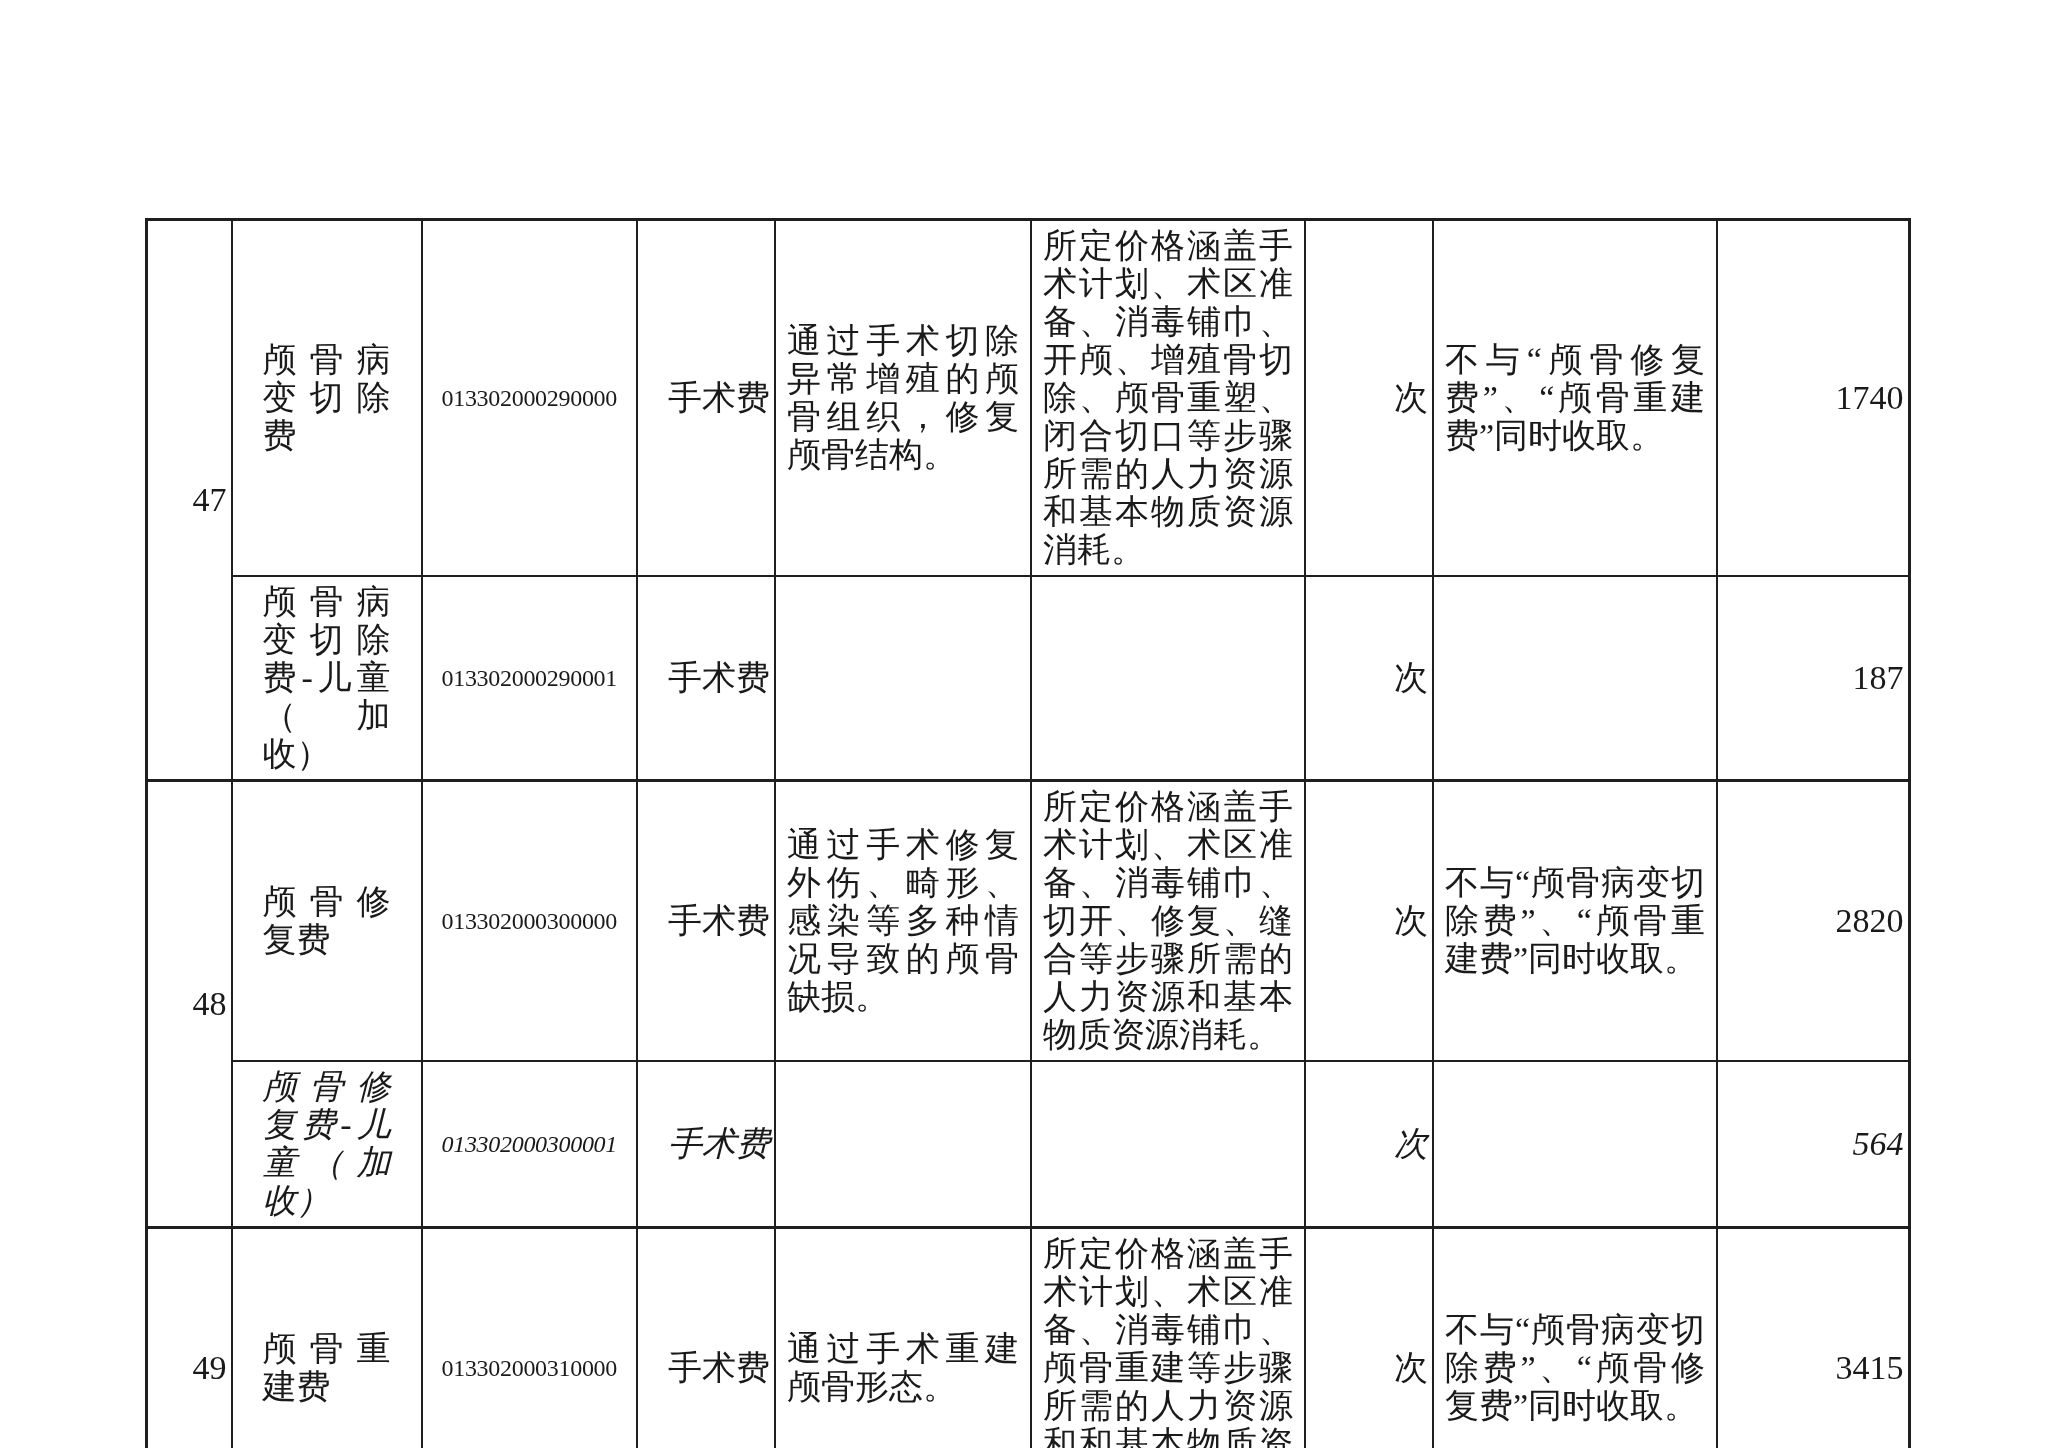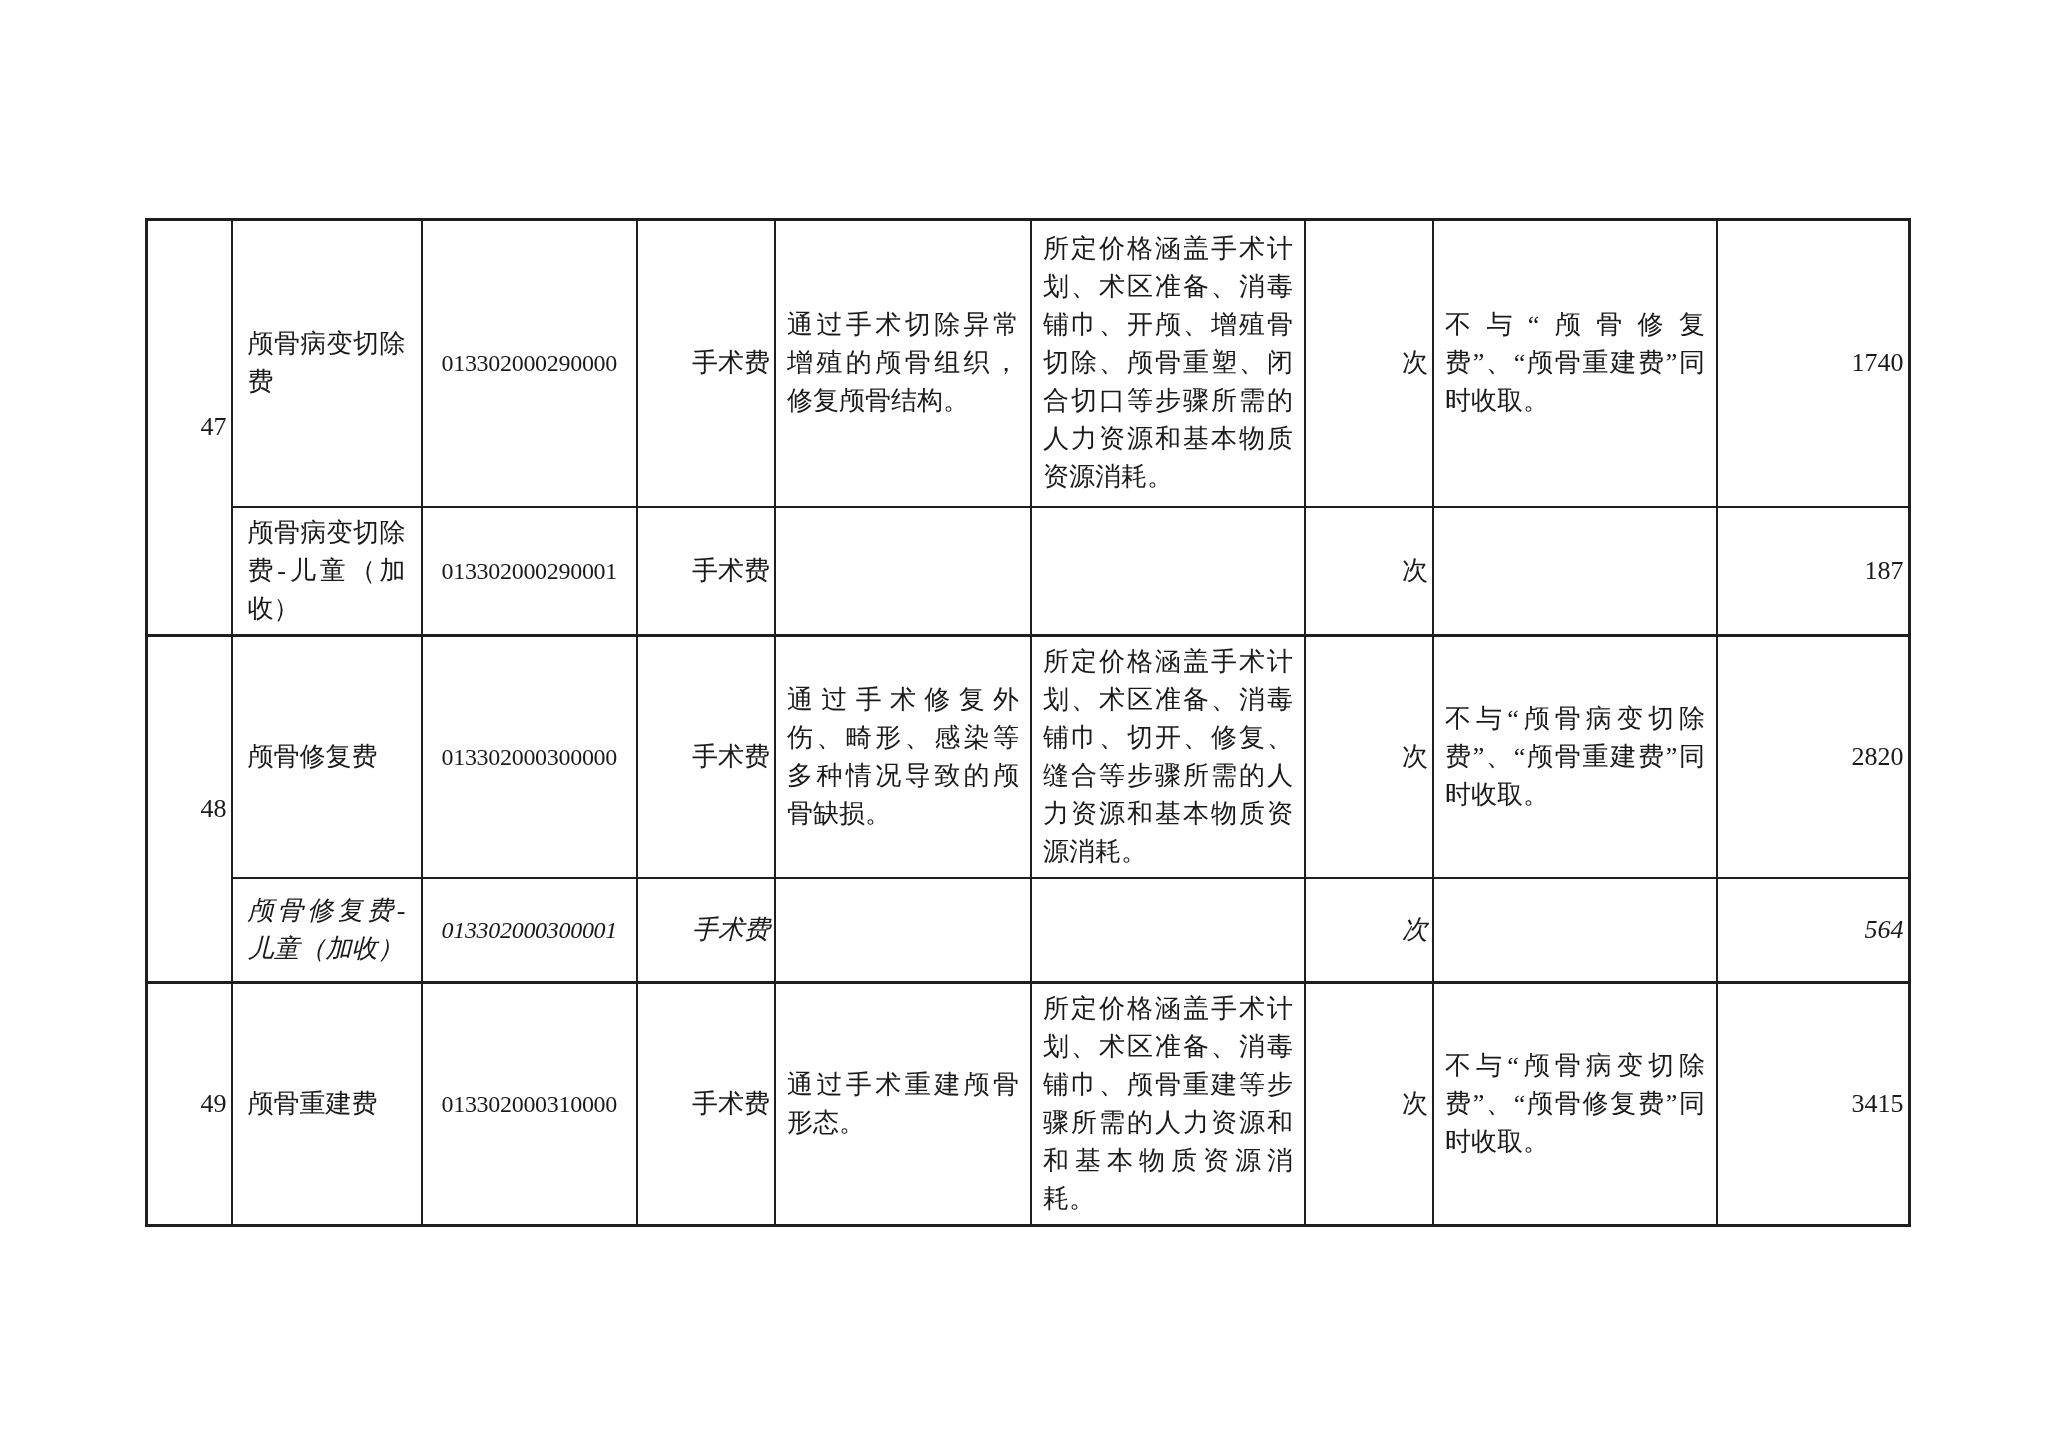--- a/index.html
+++ b/index.html
@@ -19,39 +19,39 @@
   table.doc-table {
     position: absolute;
     left: 145px;
     top: 218px;
     border-collapse: collapse;
     table-layout: fixed;
     border: 3px solid #1f1f1f;
   }
   .doc-table td {
     border: 2px solid #1f1f1f;
-    font-size: 26px;
+    font-size: 34px;
     line-height: 38px;
     vertical-align: middle;
     padding: 6px 12px;
     overflow: hidden;
     color: #1a1a1a;
     word-break: break-word;
   }
   .doc-table tr.group-start td {
     border-top-width: 3px;
   }
   .doc-table td.center {
     text-align: right;
     padding: 6px 4px;
   }
   .doc-table td.name {
     text-align: justify;
     text-justify: inter-ideograph;
-    padding: 6px 15px;
+    padding: 6px 30px;
   }
   .doc-table td.longtext {
     text-align: justify;
     text-justify: inter-ideograph;
     padding: 6px 11px;
   }
   .doc-table td.code {
     text-align: center;
     font-size: 24px;
     white-space: nowrap;

